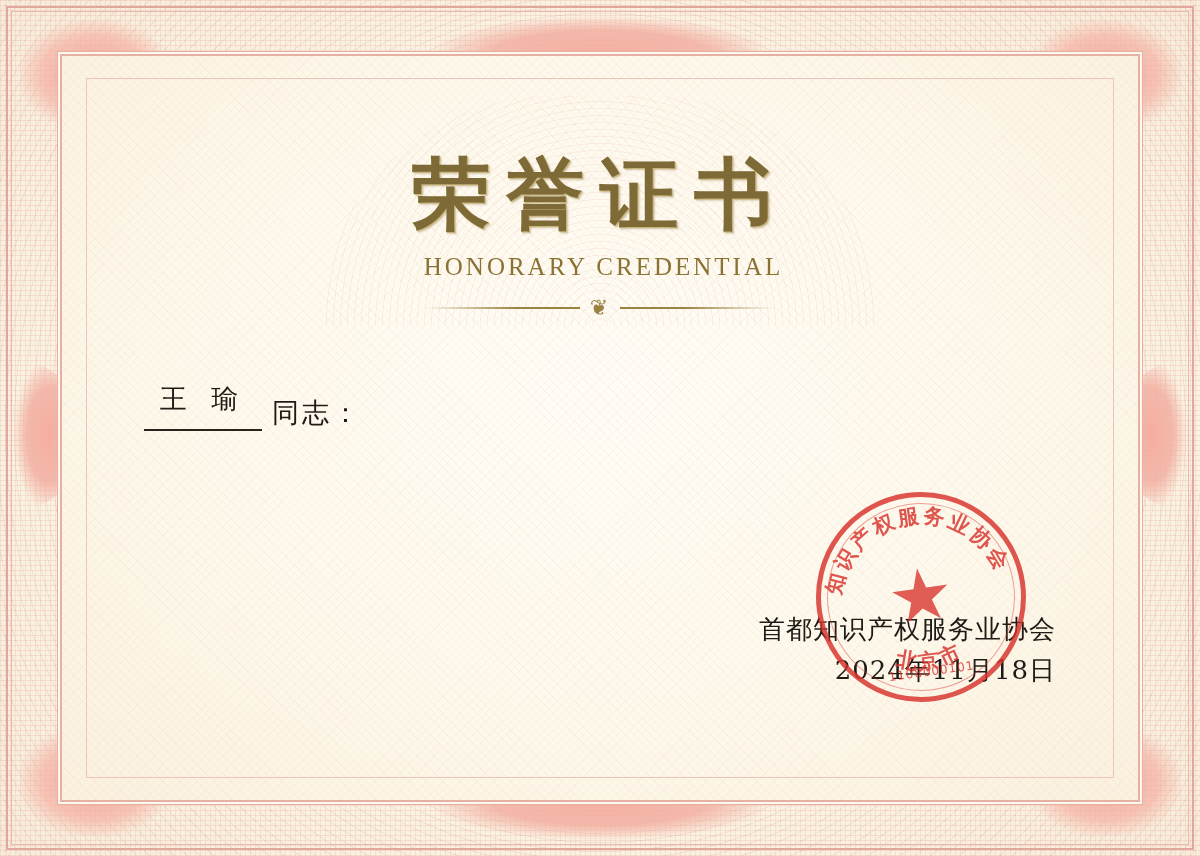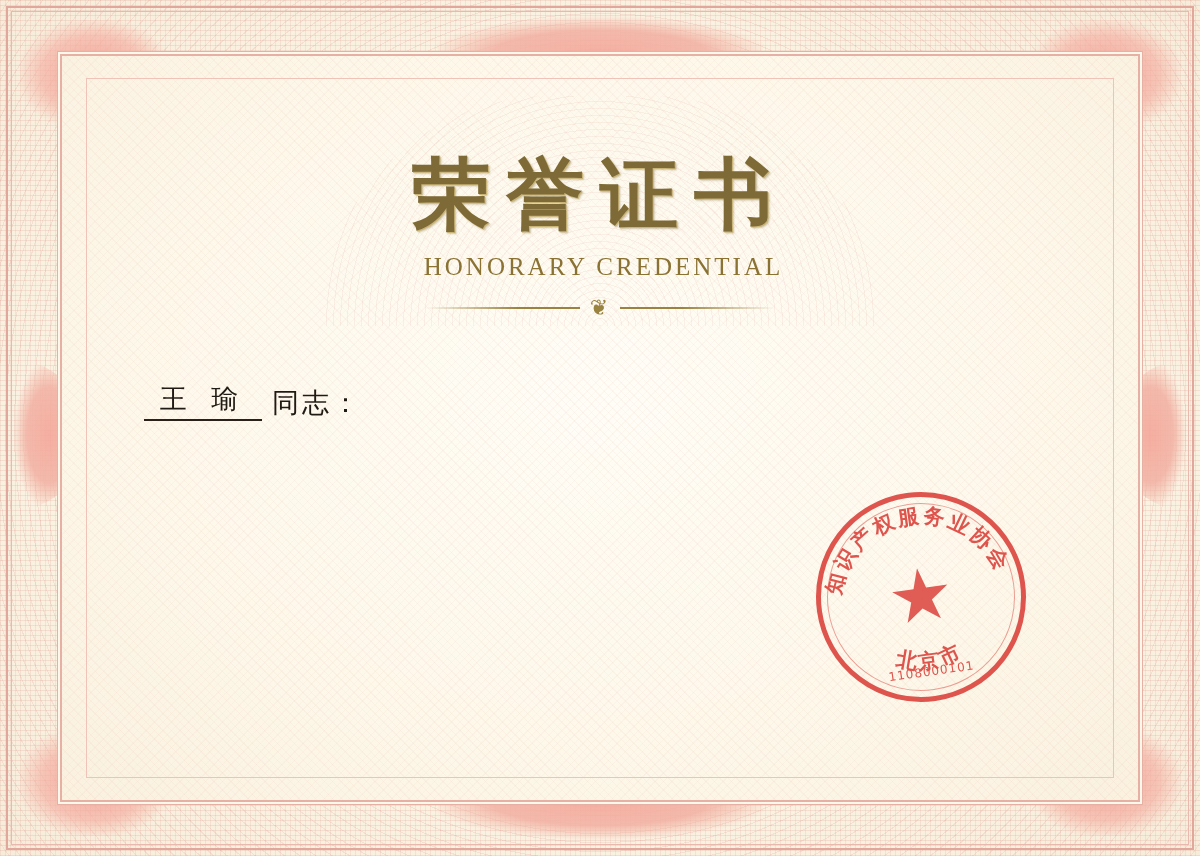--- a/index.html
+++ b/index.html
@@ -168,21 +168,21 @@
     margin: 62px 0 0 82px;
     font-size: 27px;
     color: #201a14;
     display: flex;
     align-items: flex-end;
   }
   .recipient-name {
     min-width: 118px;
     text-align: center;
     border-bottom: 2px solid #2a211a;
-    padding-bottom: 2px;
+    padding-bottom: 12px;
     letter-spacing: 8px;
     font-family: "DejaVu Serif", serif;
   }
   .recipient-suffix {
     margin-left: 10px;
     letter-spacing: 3px;
     font-family: Liberation Serif, serif;
   }
 
   .body-text {
@@ -293,20 +293,24 @@
       <span class="orn">❦</span>
       <span class="bar right"></span>
     </div>
 
     <div class="recipient-line">
       <span class="recipient-name">王 瑜</span>
       <span class="recipient-suffix">同志：</span>
     </div>
 
 
+    <div class="signature">
+      <div>首都知识产权服务业协会</div>
+      <div>2024年11月18日</div>
+    </div>
 
     <div class="seal">
       <svg class="seal-arc" viewBox="0 0 200 200">
         <defs>
           <path id="arcTop" d="M 18,108 A 82,82 0 0 1 182,108" fill="none"></path>
           <path id="arcBottom" d="M 30,128 A 78,78 0 0 0 170,128" fill="none"></path>
         </defs>
         <text>
           <textPath href="#arcTop" startOffset="50%" text-anchor="middle">知识产权服务业协会</textPath>
         </text>

